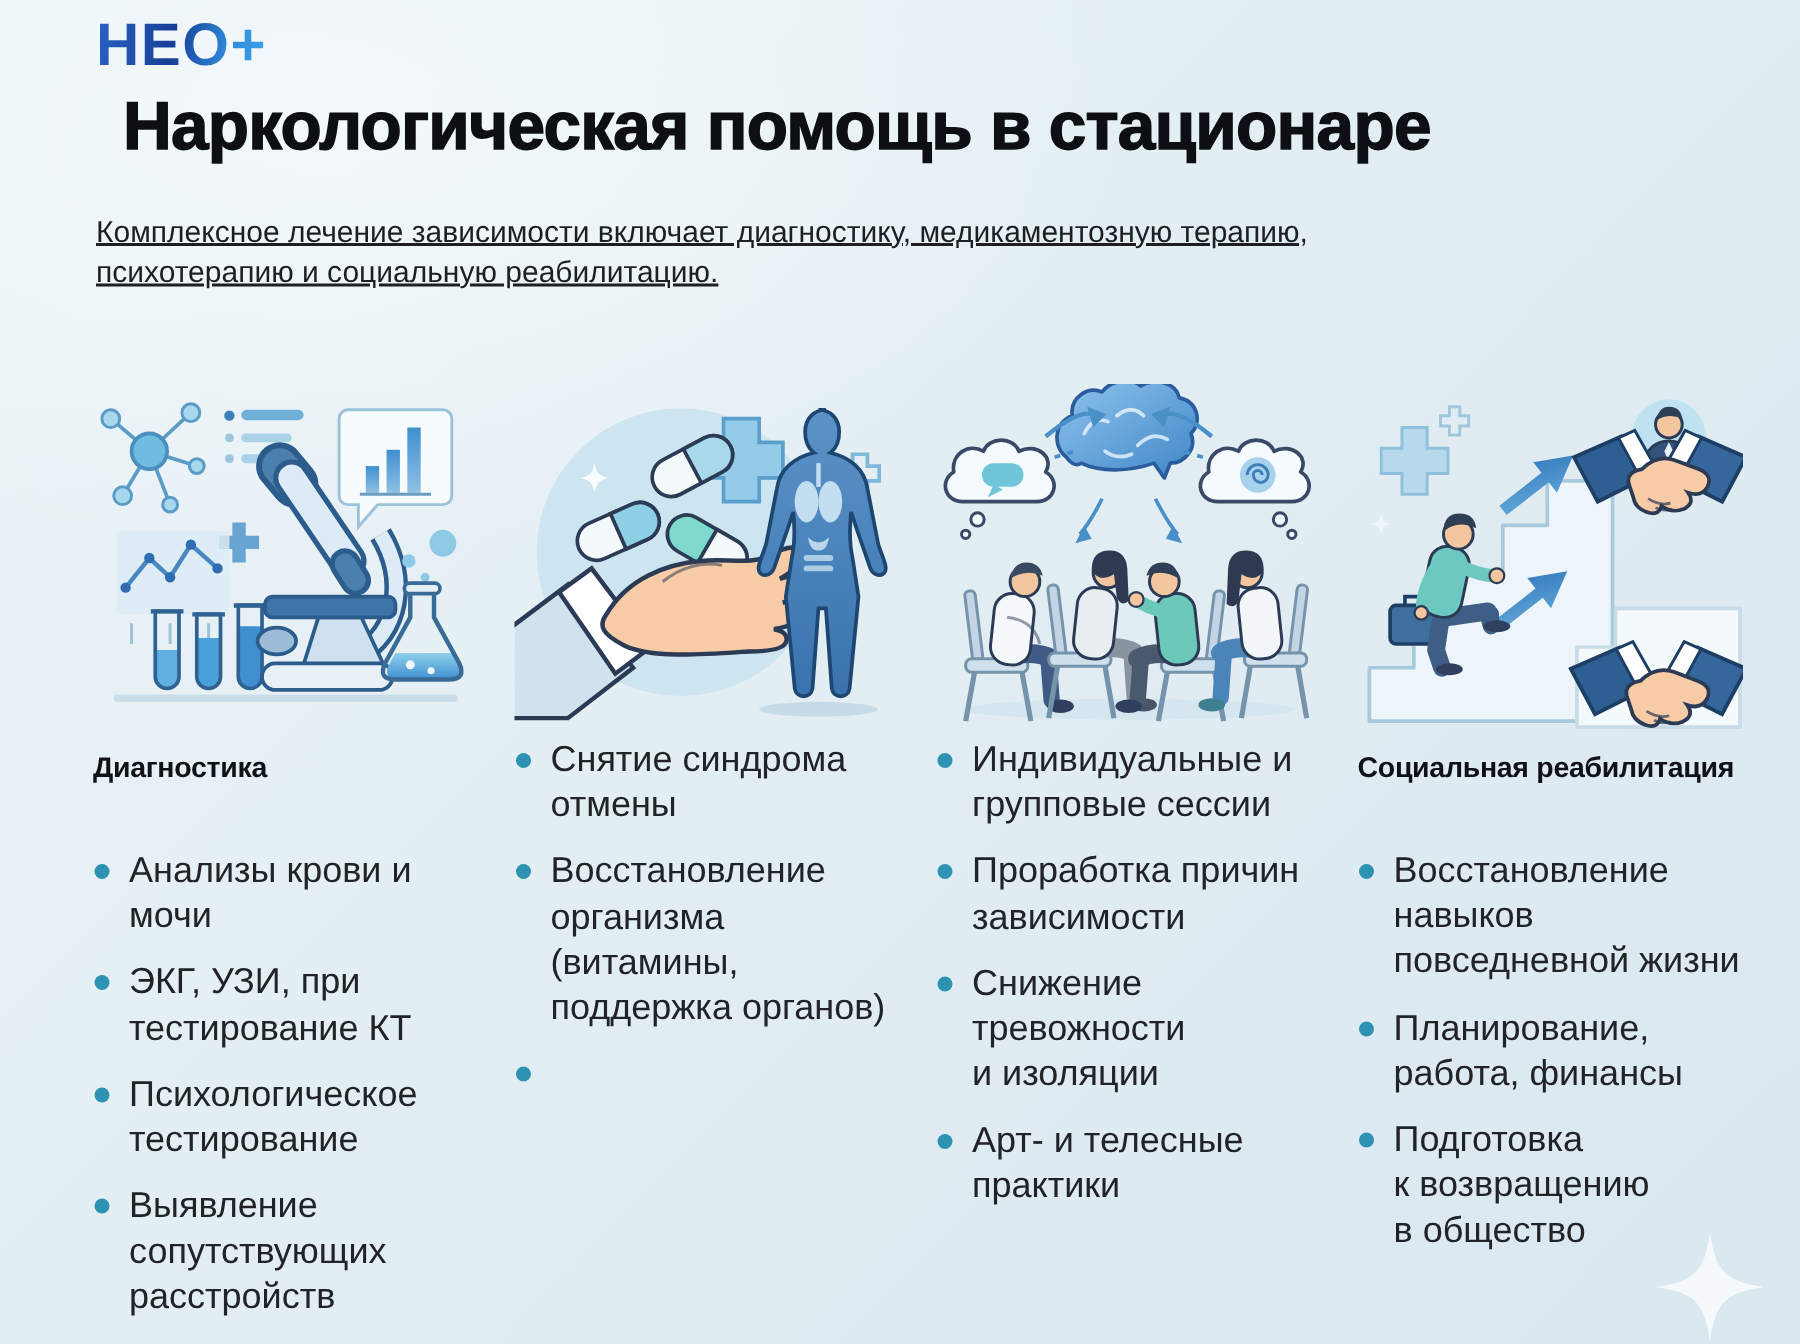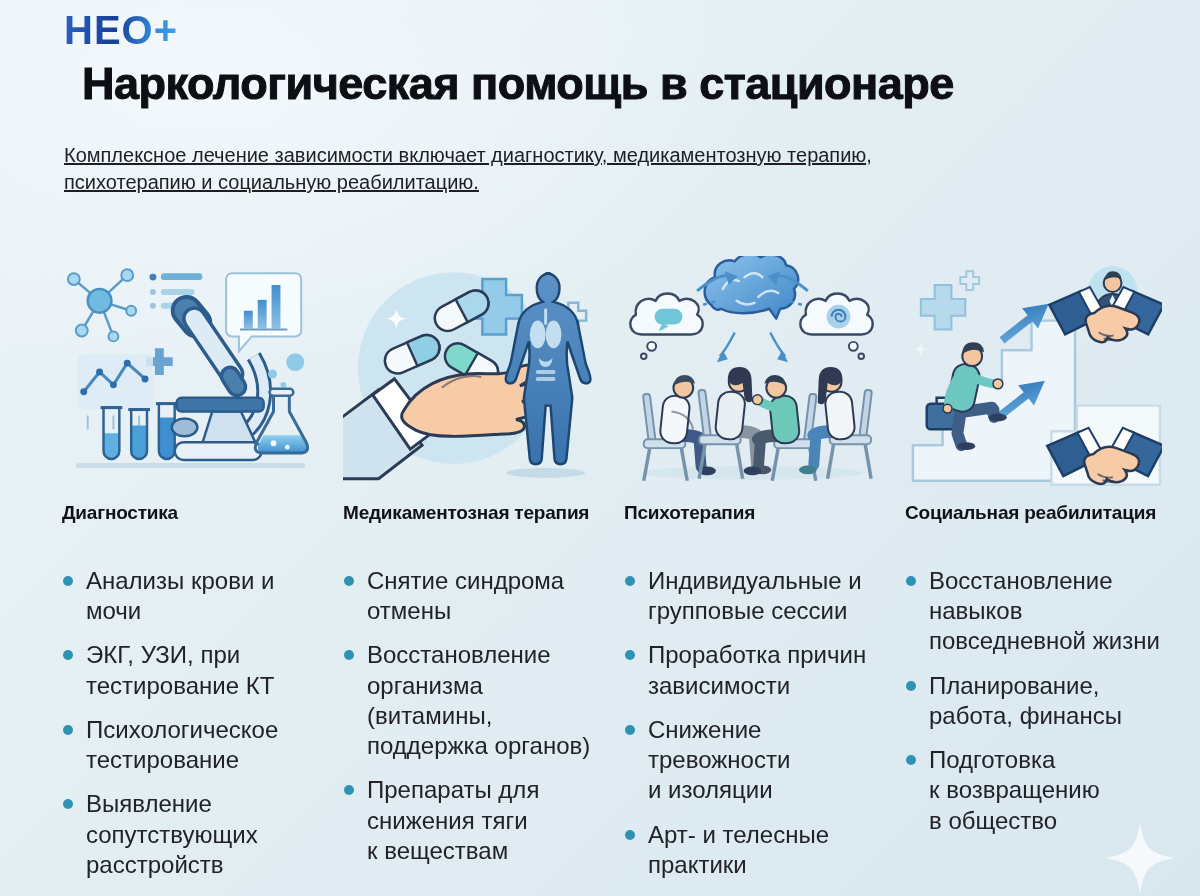--- a/index.html
+++ b/index.html
@@ -203,25 +203,24 @@
             <ellipse cx="33" cy="202" rx="40" ry="5" fill="#c6dbe8"></ellipse>
             <path d="M33 0 c8 0 14 6 14 15 c0 6 -2 11 -6 14 c13 3 23 11 25 24 l7 36 c1 6 7 16 5 20 c-2 4 -8 3 -10 -2 l-9 -26 -4 -12 c-1 10 -1 22 1 31 l4 26 -6 62 c-1 7 -11 7 -12 0 l-4 -54 h-5 l-4 54 c-1 7 -11 7 -12 0 l-6 -62 4 -26 c2 -9 2 -21 1 -31 l-4 12 -9 26 c-2 5 -8 6 -10 2 c-2 -4 4 -14 5 -20 l7 -36 c2 -13 12 -21 25 -24 c-4 -3 -6 -8 -6 -14 c0 -9 6 -15 14 -15 z" fill="url(#m-body)" stroke="#1d4670" stroke-width="2.5"></path>
             <ellipse cx="25" cy="62" rx="8" ry="14" fill="#d6edf8" opacity=".85"></ellipse>
             <ellipse cx="41" cy="62" rx="8" ry="14" fill="#d6edf8" opacity=".85"></ellipse>
             <line x1="33" y1="36" x2="33" y2="52" stroke="#d6edf8" stroke-width="3" opacity=".85"></line>
             <path d="M26 86 q7 7 14 0 q-1 9 -7 9 q-6 0 -7 -9" fill="#d6edf8" opacity=".8"></path>
             <path d="M25 100 h16 M25 107 h16" stroke="#d6edf8" stroke-width="4" opacity=".7" stroke-linecap="round"></path>
           </g>
         </svg>
       </div>
-      <h2>Медикаментозная терапия</h2>
       <ul>
         <li><span class="dot"></span><span>Снятие синдрома отмены</span></li>
         <li><span class="dot"></span><span>Восстановление организма (витамины, поддержка органов)</span></li>
-        <li><span class="dot"></span><span>Препараты для снижения тяги к&nbsp;веществам</span></li>
+        <li><span class="dot"></span></li>
       </ul>
     </article>
 
     <article class="col">
       <div class="illus">
         <svg viewBox="0 0 260 230">
           <defs>
             <linearGradient id="p-brain" x1="0" y1="0" x2="1" y2="1">
               <stop offset="0" stop-color="#8fc4ec"></stop>
                 <stop offset="1" stop-color="#3f86c8"></stop>
@@ -313,21 +312,20 @@
               <path d="M2 -16 q20 -4 30 2" stroke="#4a84b8" stroke-width="13" fill="none" stroke-linecap="round"></path>
               <path d="M30 -12 l2 28" stroke="#4a84b8" stroke-width="11" fill="none" stroke-linecap="round"></path>
               <ellipse cx="38" cy="21" rx="9" ry="4.5" fill="#3f7f8f"></ellipse>
               <rect x="-8" y="-58" width="27" height="48" rx="12" transform="rotate(6 5 -34)" fill="#f2f6f9" stroke="#2b3a55" stroke-width="2"></rect>
               <circle cx="14" cy="-68" r="10" fill="#f3c6a0" stroke="#2b3a55" stroke-width="2"></circle>
               <path d="M3 -70 q0 -13 12 -13 q11 0 12 12 l1 24 q-5 4 -8 -2 l-2 -18 q-10 6 -15 -3z" fill="#2f3a52"></path>
             </g>
           </g>
         </svg>
       </div>
-      <h2>Психотерапия</h2>
       <ul>
         <li><span class="dot"></span><span>Индивидуальные и групповые сессии</span></li>
         <li><span class="dot"></span><span>Проработка причин зависимости</span></li>
         <li><span class="dot"></span><span>Снижение тревожности и&nbsp;изоляции</span></li>
         <li><span class="dot"></span><span>Арт- и телесные практики</span></li>
       </ul>
     </article>
 
     <article class="col">
       <div class="illus">

